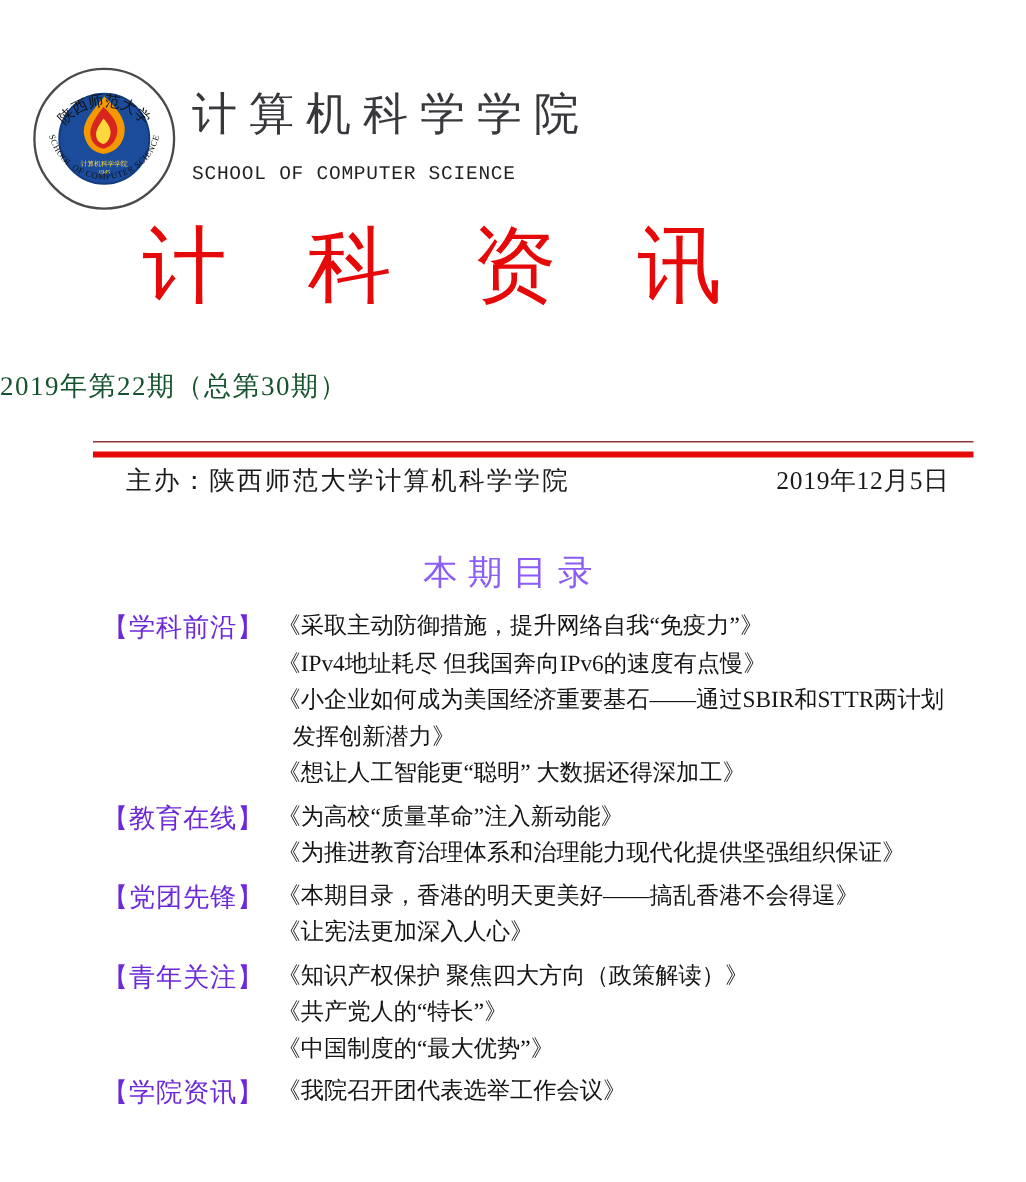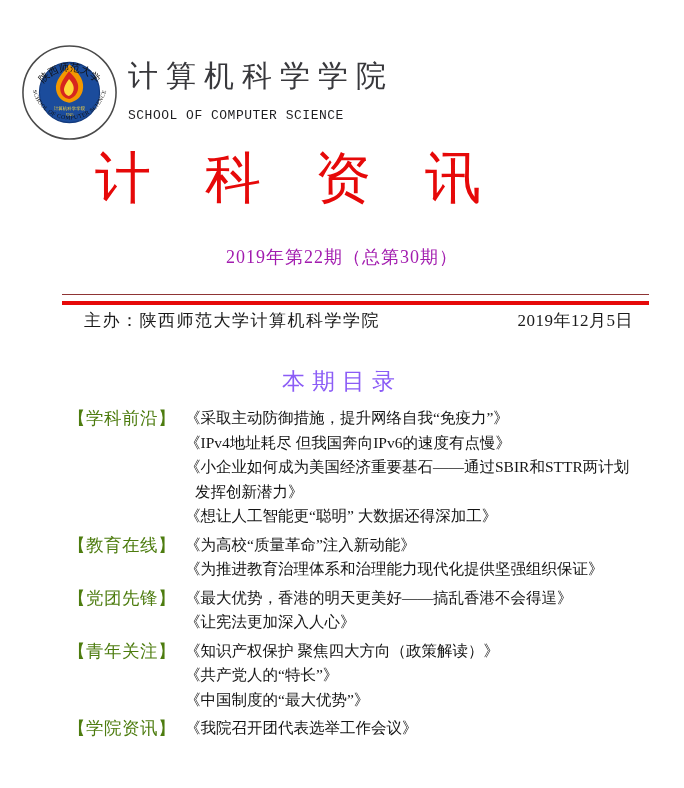--- a/index.html
+++ b/index.html
@@ -13,43 +13,43 @@
   .school-cn{font-size:30px;letter-spacing:8px;color:#38383c;white-space:nowrap;}
   .school-en{margin-top:11px;font-family:"Liberation Mono","DejaVu Sans Mono",monospace;
              font-size:13px;letter-spacing:0.5px;color:#1f1f22;white-space:nowrap;}
   
   .big-title{
     position:absolute;top:146px;left:-27px;width:684px;text-align:center;
     font-size:56px;line-height:64px;letter-spacing:54px;white-space:nowrap;
     color:var(--accent,#e60909);font-weight:400;
   }
   .issue-line{
-    position:absolute;top:245px;left:0;width:684px;text-align:center;
-    font-size:18px;letter-spacing:1px;color:#a21caf;
+    position:absolute;top:245px;left:0;width:684px;
+    font-size:18px;letter-spacing:1px;color:#14532d;
   }
   
   .rule-thin{position:absolute;left:62px;top:294px;width:587px;height:1px;
              background:var(--rule-dark,#8f3535);}
   .rule-thick{position:absolute;left:62px;top:301px;width:587px;height:4px;
               background:var(--accent,#e60909);}
   .pub-row{
     position:absolute;left:62px;top:309px;width:587px;display:flex;
     justify-content:space-between;align-items:baseline;font-size:17px;letter-spacing:1.5px;
   }
   .pub-row .organizer{margin-left:22px;}
   .pub-row .pub-date{margin-right:16px;letter-spacing:0.5px;}
   
   .toc-title{
     position:absolute;top:366px;left:0;width:684px;text-align:center;
     font-size:23px;letter-spacing:7px;color:#8b5cf6;
   }
   .toc{position:absolute;left:68px;top:406px;width:572px;}
   .toc-row{display:flex;margin-bottom:4px;}
   .toc-label{flex:none;width:117px;font-size:17.5px;letter-spacing:0.5px;
-             line-height:24.5px;color:#4d7c0f;white-space:nowrap;}
+             line-height:24.5px;color:#6d28d9;white-space:nowrap;}
   .toc-items{flex:1;min-width:0;}
   .toc-item{
     margin:0;font-size:15.5px;line-height:24.5px;color:#141414;
     padding-left:10px;text-indent:-10px;font-weight:400;
   }
   
   .logo text{font-family:"Liberation Serif","DejaVu Serif",serif;}
 </style>
 </head>
 <body>
@@ -110,21 +110,21 @@
       <div class="toc-label">【教育在线】</div>
       <div class="toc-items">
         <p class="toc-item">《为高校“质量革命”注入新动能》</p>
         <p class="toc-item">《为推进教育治理体系和治理能力现代化提供坚强组织保证》</p>
       </div>
     </div>
 
     <div class="toc-row">
       <div class="toc-label">【党团先锋】</div>
       <div class="toc-items">
-        <p class="toc-item">《最大优势，香港的明天更美好——搞乱香港不会得逞》</p>
+        <p class="toc-item">《本期目录，香港的明天更美好——搞乱香港不会得逞》</p>
         <p class="toc-item">《让宪法更加深入人心》</p>
       </div>
     </div>
 
     <div class="toc-row">
       <div class="toc-label">【青年关注】</div>
       <div class="toc-items">
         <p class="toc-item">《知识产权保护 聚焦四大方向（政策解读）》</p>
         <p class="toc-item">《共产党人的“特长”》</p>
         <p class="toc-item">《中国制度的“最大优势”》</p>

